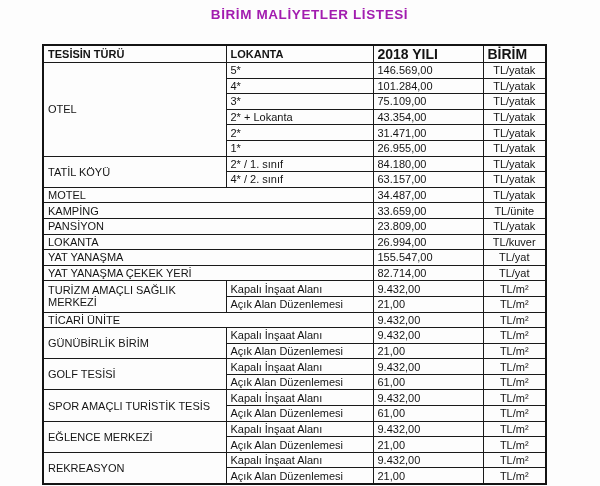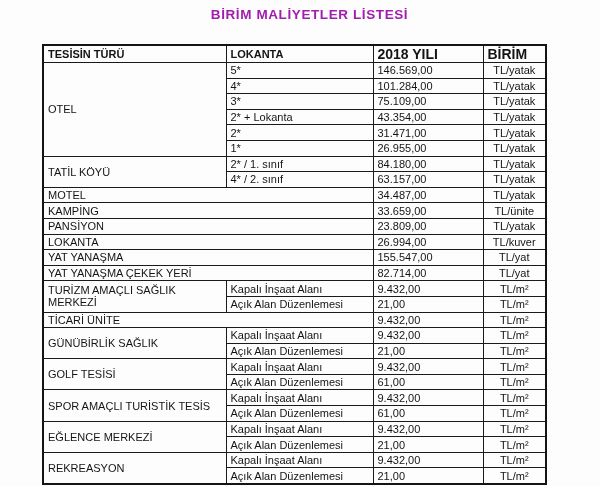--- a/index.html
+++ b/index.html
@@ -167,21 +167,21 @@
           <td class="sinif">Açık Alan Düzenlemesi</td>
           <td class="val">21,00</td>
           <td class="unit">TL/m²</td>
         </tr>
         <tr>
           <td class="type" colspan="2">TİCARİ ÜNİTE</td>
           <td class="val">9.432,00</td>
           <td class="unit">TL/m²</td>
         </tr>
         <tr>
-          <td class="type" rowspan="2">GÜNÜBİRLİK SAĞLIK</td>
+          <td class="type" rowspan="2">GÜNÜBİRLİK BİRİM</td>
           <td class="sinif">Kapalı İnşaat Alanı</td>
           <td class="val">9.432,00</td>
           <td class="unit">TL/m²</td>
         </tr>
         <tr>
           <td class="sinif">Açık Alan Düzenlemesi</td>
           <td class="val">21,00</td>
           <td class="unit">TL/m²</td>
         </tr>
         <tr>

